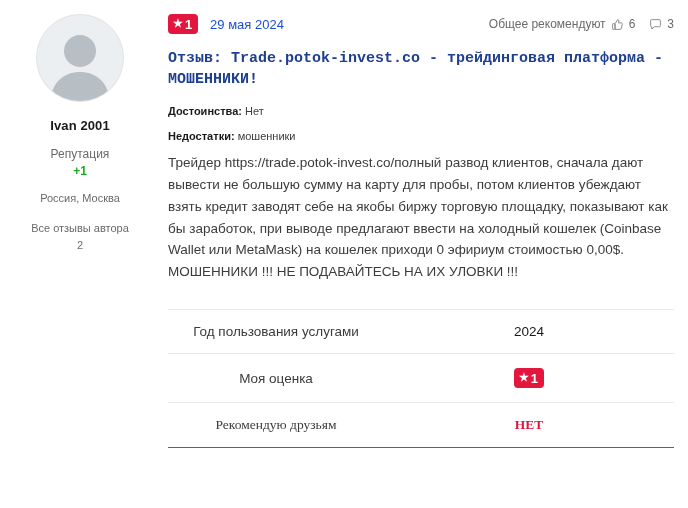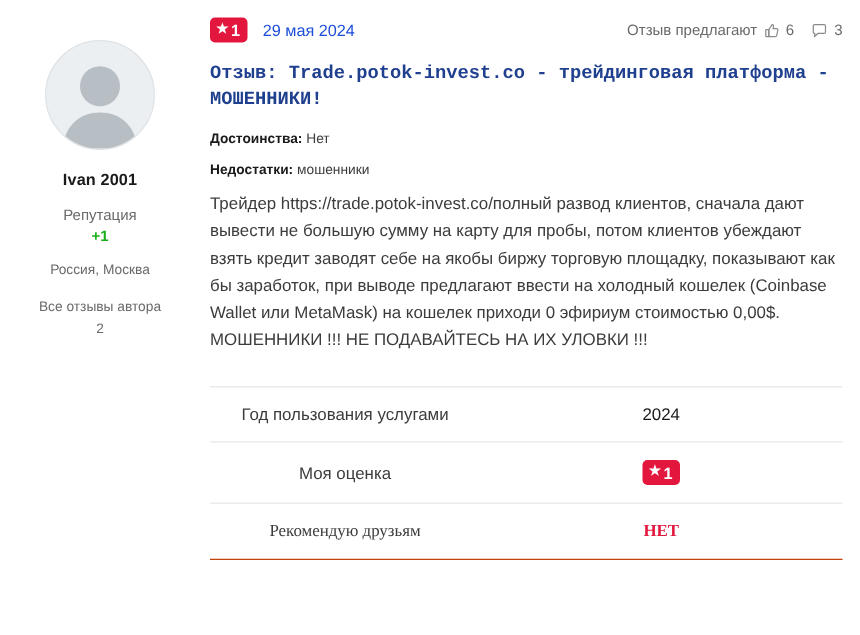--- a/index.html
+++ b/index.html
@@ -17,21 +17,21 @@
   }
   .review {
     display: flex;
     width: 688px;
     height: 508px;
   }
   
   .author-col {
     width: 160px;
     flex: 0 0 160px;
-    padding-top: 32px;
+    padding-top: 14px;
     display: flex;
     flex-direction: column;
     align-items: center;
   }
   .avatar {
     width: 88px;
     height: 88px;
     border-radius: 50%;
     background: #eceff1;
     border: 1px solid #e0e3e6;
@@ -202,21 +202,21 @@
 
     <div class="meta-row">
       <span class="rating-badge">
         <span class="star">★</span>
         <span>1</span>
       </span>
       <span class="review-date">29 мая 2024</span>
 
       <span class="meta-right">
         <span class="item">
-          <span>Отзыв предлагают</span>
+          <span>Общее рекомендуют</span>
           <span>
             <svg width="13" height="13" viewBox="0 0 16 16" fill="none" stroke="#8a8a8a" stroke-width="1.2">
               <path d="M5 14V7l3.2-5c.9 0 1.5.7 1.4 1.6L9.2 6h3.4c.9 0 1.5.8 1.3 1.6l-1.1 5c-.1.8-.8 1.4-1.6 1.4H5z"></path>
               <rect x="2" y="7" width="3" height="7" rx=".6"></rect>
             </svg>
           </span>
           <span>6</span>
         </span>
         <span class="item">
           <span>

